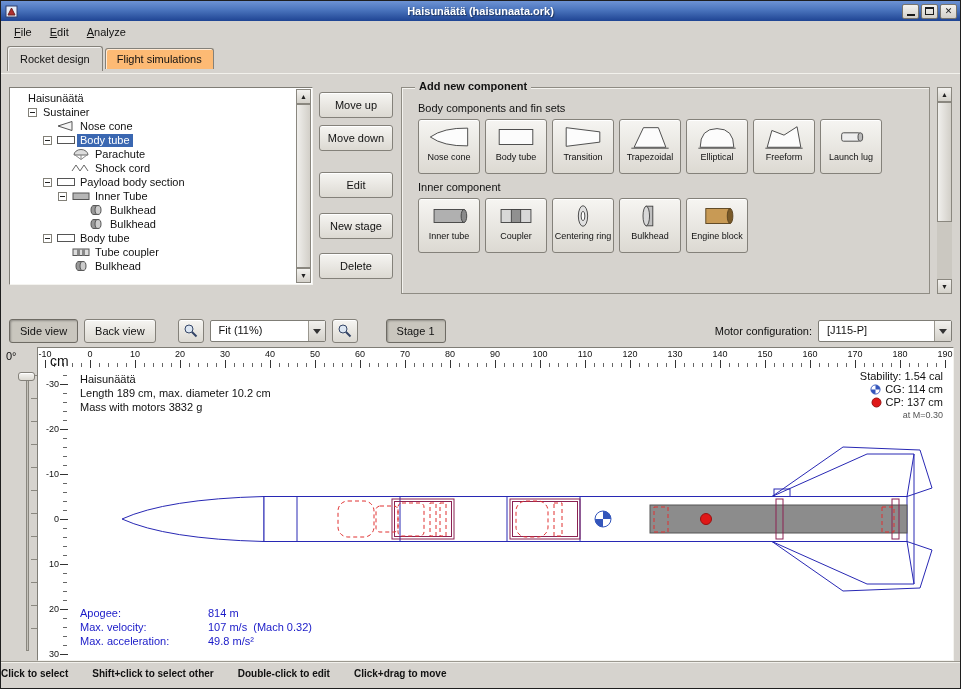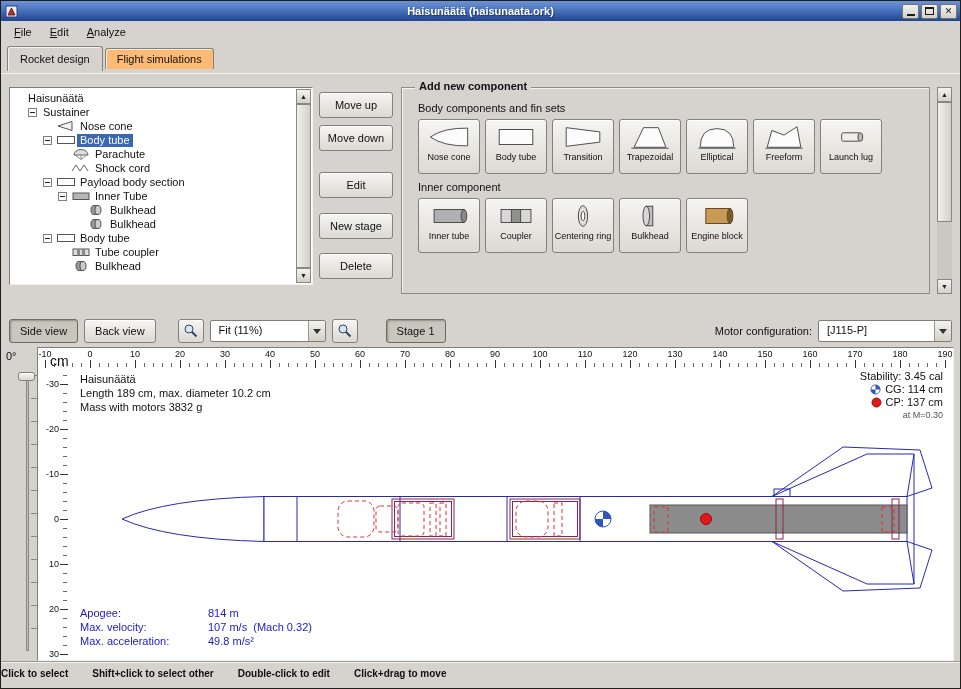--- a/index.html
+++ b/index.html
@@ -561,21 +561,21 @@
       </svg>
 
       <div class="info-left">
         <div>Haisunäätä</div>
         <div>Length 189 cm, max. diameter 10.2 cm</div>
         <div>Mass with motors 3832 g</div>
       </div>
 
       <div class="info-right">
         <div class="info-row">
-            <span>Stability: 3.45 cal</span>
+            <span>Stability: 1.54 cal</span>
           </div>
         <div class="info-row">
           <svg width="11" height="11" viewBox="0 0 12 12">
               <circle cx="6" cy="6" r="5" fill="#fff" stroke="#3355bb"></circle>
               <path d="M6,6 L6,1 A5,5 0 0 1 11,6 Z" fill="#3355bb"></path>
               <path d="M6,6 L6,11 A5,5 0 0 1 1,6 Z" fill="#3355bb"></path>
             </svg>
           <span>CG: 114 cm</span>
         </div>
         <div class="info-row">

